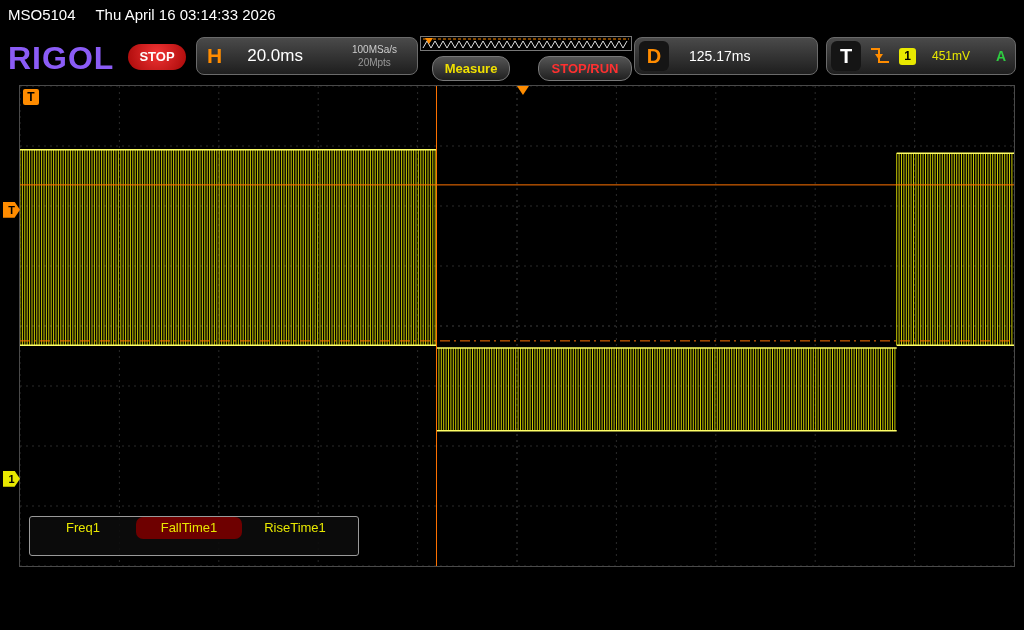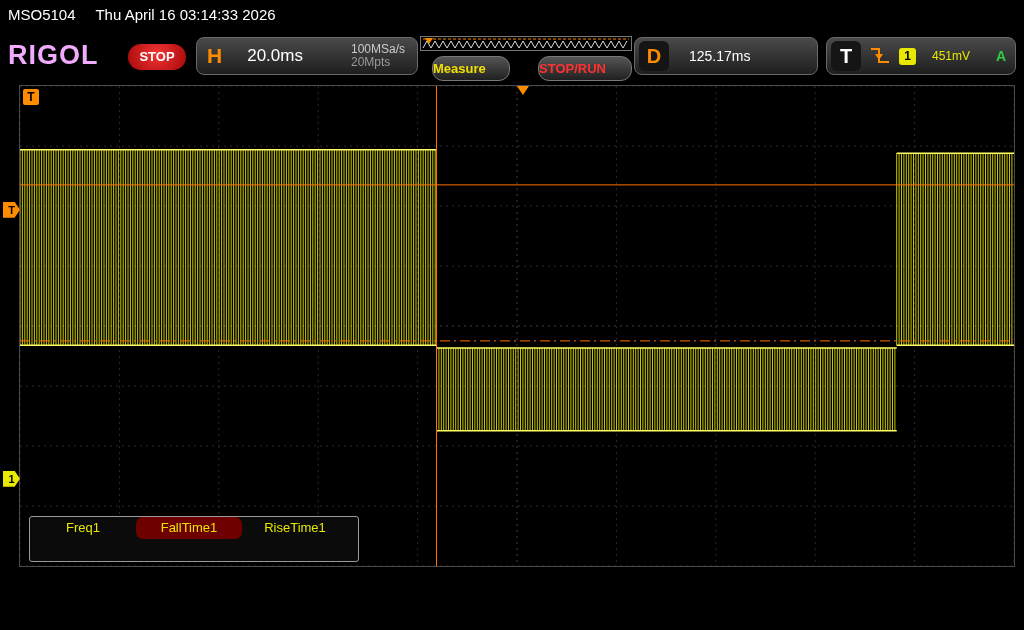--- a/index.html
+++ b/index.html
@@ -6,38 +6,38 @@
   html,body { width:1024px; height:630px; background:#000; overflow:hidden;
     font-family:"Liberation Sans", sans-serif; position:relative; }
 
   
   #topbar { position:absolute; left:0; top:0; width:1024px; height:30px; color:#fff;
     font-size:15px; line-height:30px; padding-left:8px; background:#000; }
   #topbar .model { margin-right:16px; }
 
   
   #header { position:absolute; left:0; top:30px; width:1024px; height:52px; background:#000; }
-  #logo { position:absolute; left:8px; top:10px; font-size:27px; font-weight:bold;
-    color:#f0abfc; letter-spacing:1px; }
+  #logo { position:absolute; left:8px; top:10px; font-size:32px; font-weight:bold;
+    color:#8b5cf6; letter-spacing:1px; }
   #stop-badge { position:absolute; left:128px; top:14px; width:58px; height:26px;
     border-radius:13px; background:radial-gradient(circle at 50% 35%, #f03434, #a80808);
     color:#fff; font-weight:bold; font-size:13px; text-align:center; line-height:26px; }
   .hdr-box { position:absolute; height:38px; top:7px; border:1px solid #6a6a6a; border-radius:8px;
     background:linear-gradient(#4a4a4a, #1e1e1e); display:flex; align-items:center; }
   #h-box { left:196px; width:222px; }
   #h-box .hletter { color:#ff8c00; font-weight:bold; font-size:21px; margin-left:10px; }
   #h-box .timebase { color:#fff; font-size:17px; margin-left:25px; }
-  #h-box .srate { margin-left:auto; margin-right:12px; text-align:left; font-size:12px;
+  #h-box .srate { margin-left:auto; margin-right:20px; text-align:center; font-size:10px;
     line-height:13px; color:#ccc; }
   #h-box .srate .mem { color:#999; }
   #preview-bar { position:absolute; left:420px; top:6px; width:212px; height:15px;
     background:#000; border:1px solid #787878; }
   .hdr-btn { position:absolute; top:26px; height:25px; border:1px solid #787878; border-radius:11px;
     background:linear-gradient(#555, #202020); font-weight:bold; font-size:13px;
-    text-align:left; line-height:23px; cursor:pointer; }
+    text-align:center; line-height:23px; cursor:pointer; }
   #measure-btn { left:432px; width:78px; color:#f0e000; }
   #stoprun-btn { left:538px; width:94px; color:#ff3030; }
   #d-box { left:634px; width:184px; }
   #d-box .dletter { width:30px; height:30px; margin-left:4px; background:#151515; border-radius:6px;
     color:#ff8c00; font-weight:bold; font-size:20px; text-align:center; line-height:30px; }
   #d-box .delayval { color:#fff; font-size:14px; margin-left:20px; }
   #t-box { left:826px; width:190px; }
   #t-box .tletter { width:30px; height:30px; margin-left:4px; background:#151515; border-radius:6px;
     color:#fff; font-weight:bold; font-size:20px; text-align:center; line-height:30px; }
   #t-box .trig-icon { margin-left:8px; display:flex; align-items:center; }
@@ -53,21 +53,21 @@
   #corner-t { position:absolute; left:3px; top:3px; width:16px; height:16px; background:#ff8c00;
     border-radius:2px; color:#000; font-weight:bold; font-size:12px; text-align:center;
     line-height:16px; z-index:5; }
   .side-marker { position:absolute; left:-17px; width:17px; height:16px; color:#000;
     font-weight:bold; font-size:11px; line-height:16px; text-align:center; z-index:5;
     clip-path:polygon(0 0, 68% 0, 100% 50%, 68% 100%, 0 100%); }
   #left-t-marker { background:#ff8c00; }
   #ch1-marker { background:#e8e800; }
 
   
-  #meas-overlay { position:absolute; left:9px; top:430px; width:330px; height:46px;
+  #meas-overlay { position:absolute; left:9px; top:430px; width:330px; height:40px;
     background:rgba(12,12,12,0.88); border:1px solid #9a9a9a; border-radius:3px; z-index:6; }
   .meas-row { display:flex; }
   .meas-cell { width:106px; height:22px; line-height:22px; font-size:13px; overflow:hidden; }
   .labels .meas-cell { color:#e8e800; text-align:center; }
   .values .meas-cell { color:#fff; padding-left:12px; }
   .meas-cell.hl { background:#6e0000;border-radius:7px; }
 
   
   #bottombar { position:absolute; left:0; top:576px; width:1024px; height:54px; background:#000; }
 </style>

